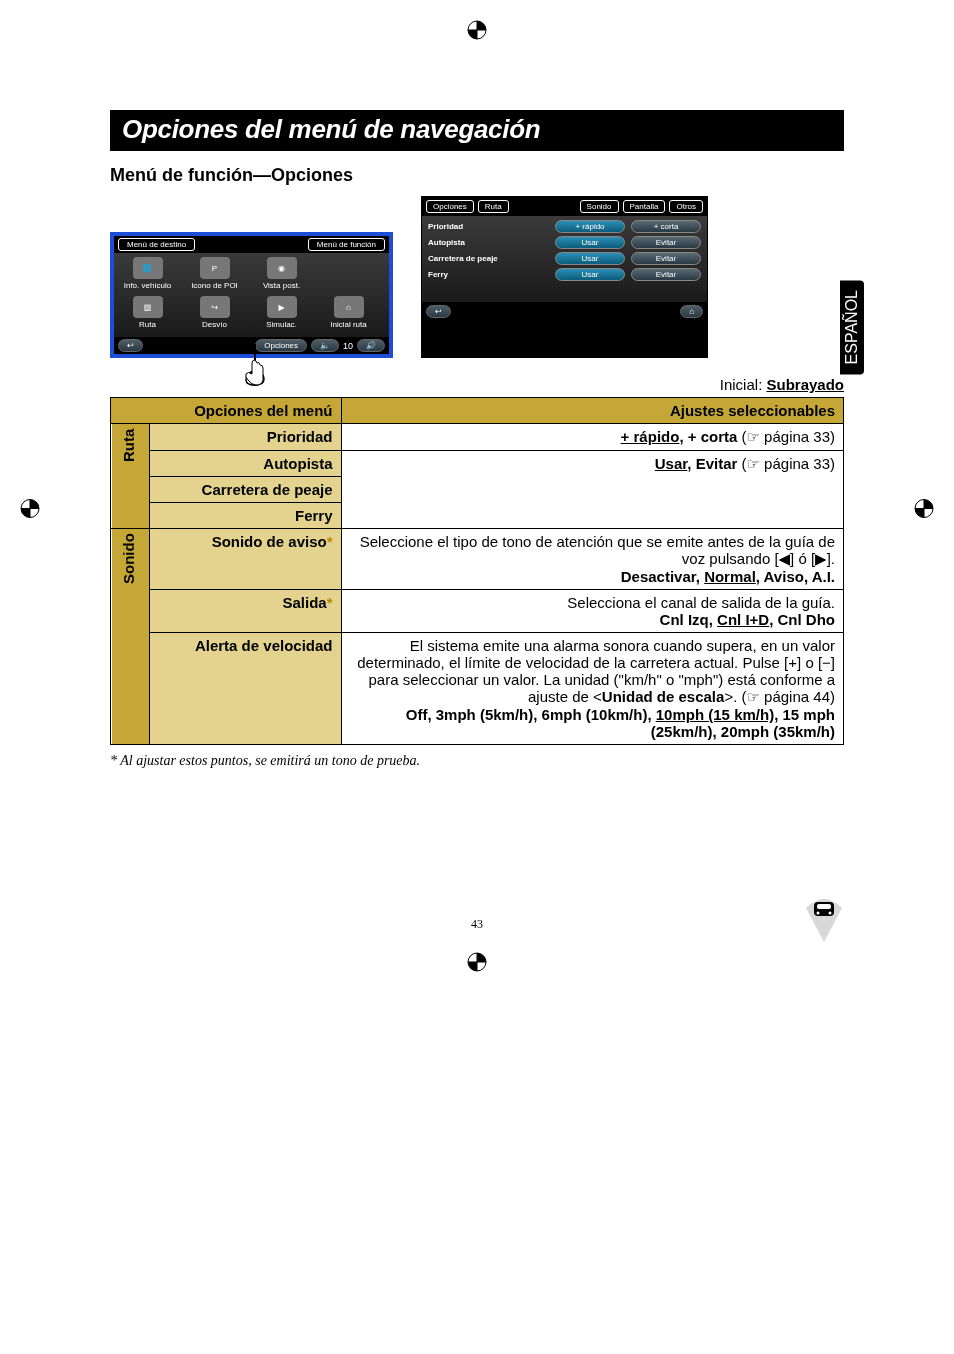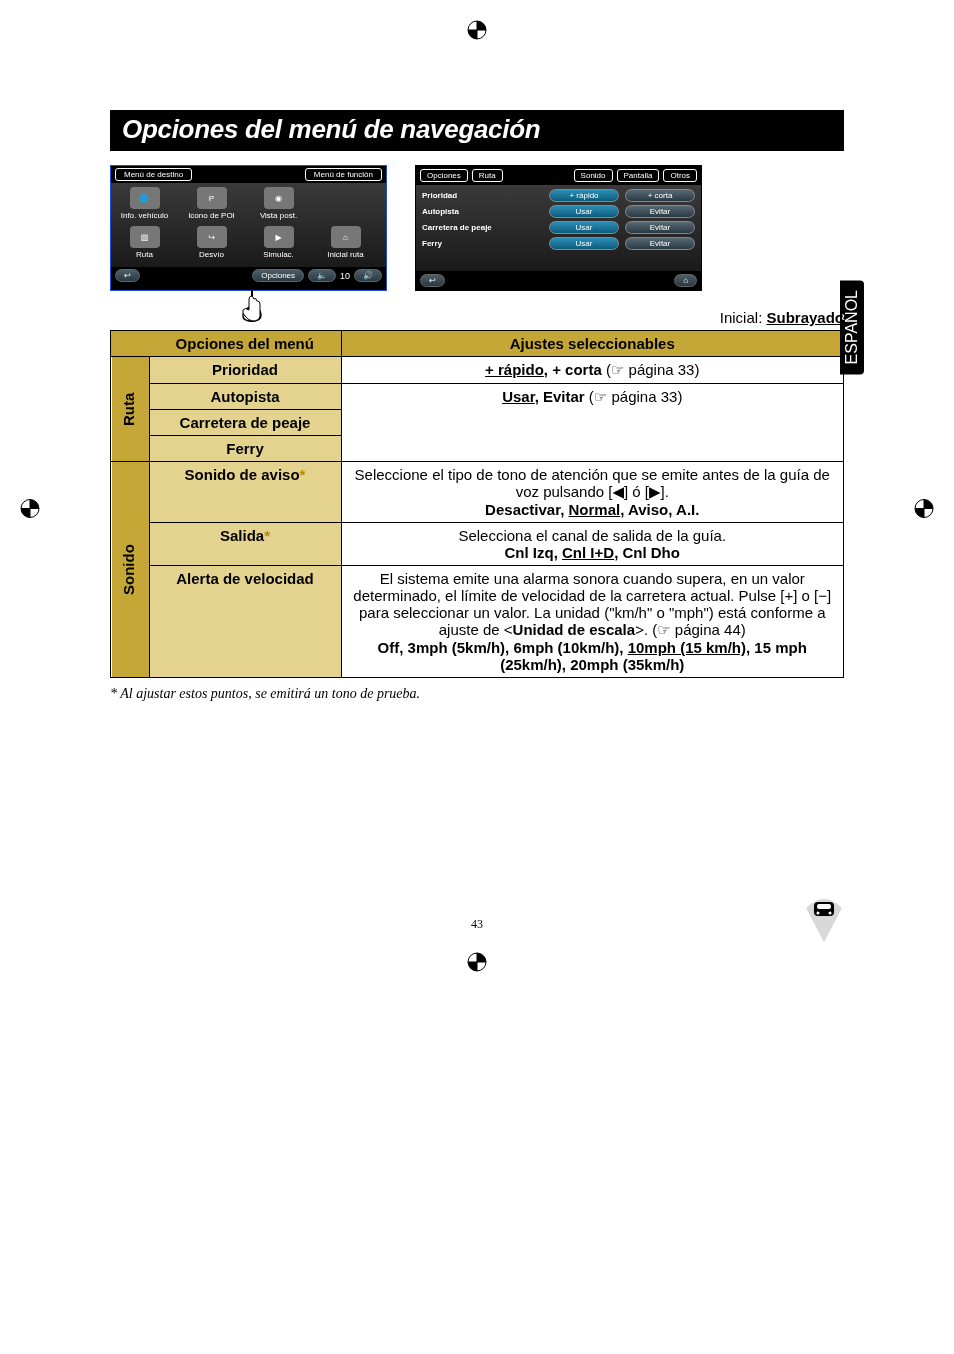--- a/index.html
+++ b/index.html
@@ -55,24 +55,25 @@
   .figures-row {
     display: flex;
     gap: 28px;
     margin-bottom: 18px;
   }
   
   .fig1 {
     width: 275px;
     position: relative;
     background: #000;
-    border: 1px solid #1d4ed8;
+    border: 4px solid #1d4ed8;
     font-family: Arial, sans-serif;
     color: #fff;
     font-size: 9px;
+    margin-top: 36px;
   }
   .fig1-header {
     display: flex;
     justify-content: space-between;
     padding: 2px 4px;
   }
   .fig1-header > div {
     border: 1px solid #fff;
     border-radius: 3px;
     padding: 1px 8px;
@@ -208,21 +209,21 @@
   table.options {
     width: 100%;
     border-collapse: collapse;
     font-family: "Arial Narrow", Arial, sans-serif;
     font-size: 15px;
   }
   table.options th, table.options td {
     border: 1px solid #000;
     padding: 4px 8px;
     vertical-align: top;
-    text-align: center;
+    text-align: right;
   }
   table.options thead th {
     background: #c4a736;
     font-weight: bold;
   }
   .group-col {
     background: #c4a736;
     font-weight: bold;
     text-align: center;
     vertical-align: middle;
@@ -304,20 +305,21 @@
     <svg width="20" height="20" viewBox="0 0 20 20">
       <circle cx="10" cy="10" r="9" fill="none" stroke="#000" stroke-width="1"></circle>
       <path d="M10 1v18M1 10h18" stroke="#000" stroke-width="1"></path>
       <path d="M10 1 A9 9 0 0 1 19 10 L10 10 Z" fill="#000"></path>
       <path d="M10 19 A9 9 0 0 1 1 10 L10 10 Z" fill="#000"></path>
     </svg>
   </div>
 
   <div class="content">
     <div class="title-bar">Opciones del menú de navegación</div>
+    <div class="section-heading">Menú de función—Opciones</div>
 
     <div class="figures-row">
 
       <div class="fig1">
         <div class="fig1-header">
           <div>Menú de destino</div>
           <div>Menú de función</div>
         </div>
         <div class="fig1-body">
           <div class="fig1-row">

